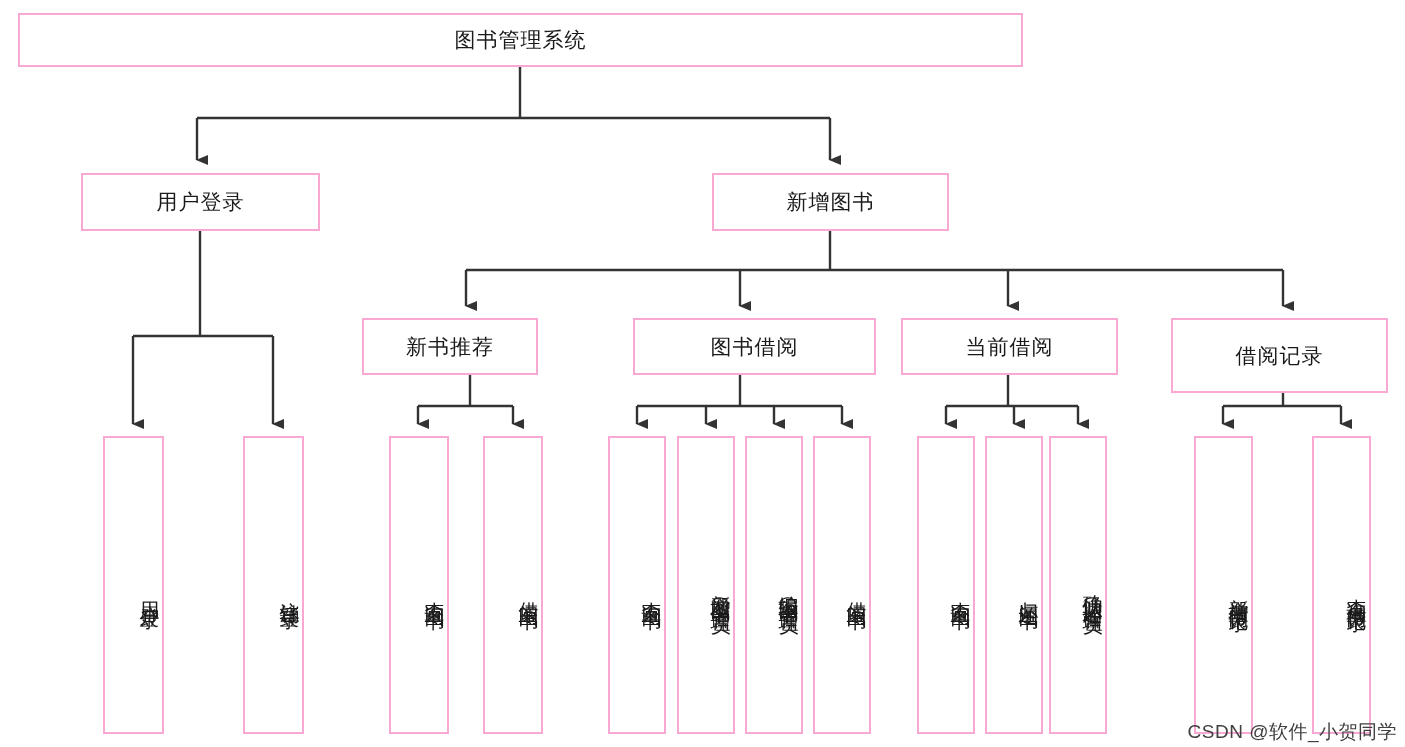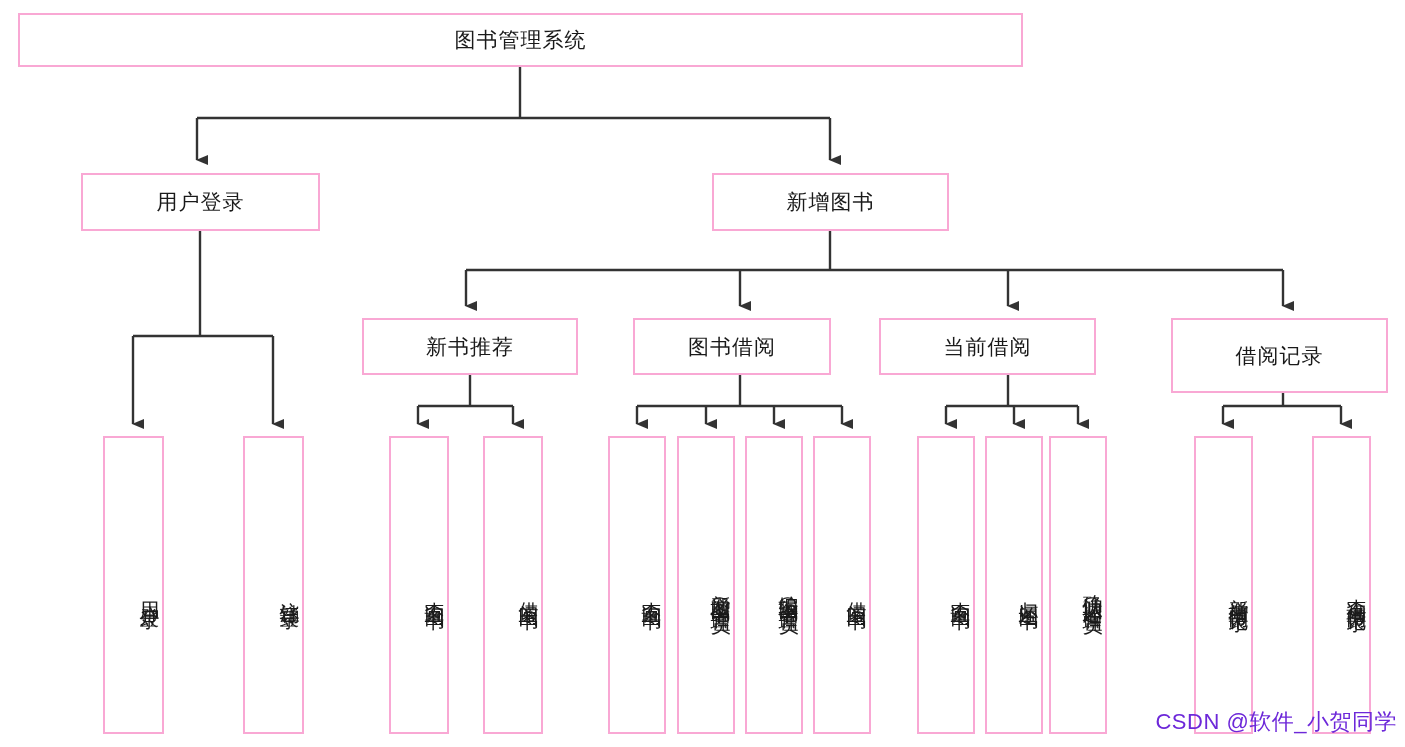--- a/index.html
+++ b/index.html
@@ -56,23 +56,23 @@
     line-height: 1.25;
   }
   .node.vert .vlabel {
     writing-mode: vertical-rl;
     text-orientation: upright;
     display: block;
   }
   .watermark {
     position: absolute;
     right: 8px;
-    bottom: 10px;
-    font-size: 22px;
-    color: #6d28d9;
+    bottom: 2px;
+    font-size: 19px;
+    color: #404040;
     letter-spacing: 0.5px;
     white-space: nowrap;
   }
 </style>
 </head>
 <body>
 
 <div id="canvas">
 
   <svg id="edges" viewBox="0 0 1405 747" width="1405" height="747">
@@ -129,27 +129,27 @@
     <span>图书管理系统</span>
   </div>
 
   <div class="node horiz" style="left:81px; top:173px; width:239px; height:58px;">
     <span>用户登录</span>
   </div>
   <div class="node horiz" style="left:712px; top:173px; width:237px; height:58px;">
     <span>新增图书</span>
   </div>
 
-  <div class="node horiz" style="left:362px; top:318px; width:216px; height:57px;">
+  <div class="node horiz" style="left:362px; top:318px; width:176px; height:57px;">
     <span>新书推荐</span>
   </div>
-  <div class="node horiz" style="left:633px; top:318px; width:198px; height:57px;">
+  <div class="node horiz" style="left:633px; top:318px; width:243px; height:57px;">
     <span>图书借阅</span>
   </div>
-  <div class="node horiz" style="left:879px; top:318px; width:217px; height:57px;">
+  <div class="node horiz" style="left:901px; top:318px; width:217px; height:57px;">
     <span>当前借阅</span>
   </div>
   <div class="node horiz" style="left:1171px; top:318px; width:217px; height:75px;">
     <span>借阅记录</span>
   </div>
 
   <div class="node vert" style="left:103px; top:436px; width:61px; height:298px;">
     <span class="vlabel">用户登录</span>
   </div>
   <div class="node vert" style="left:243px; top:436px; width:61px; height:298px;">

